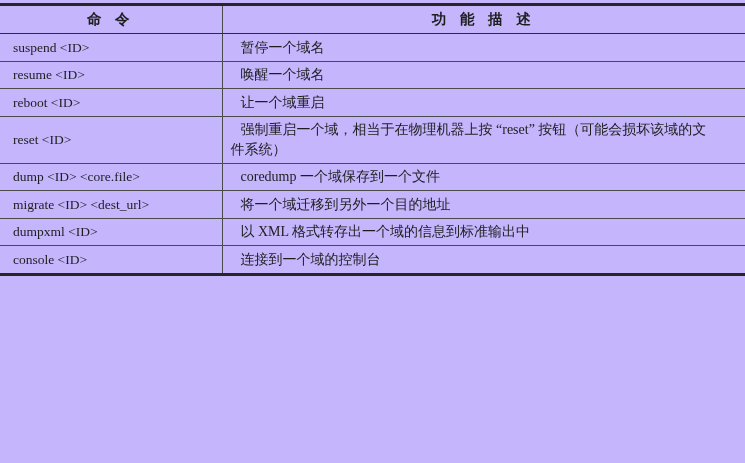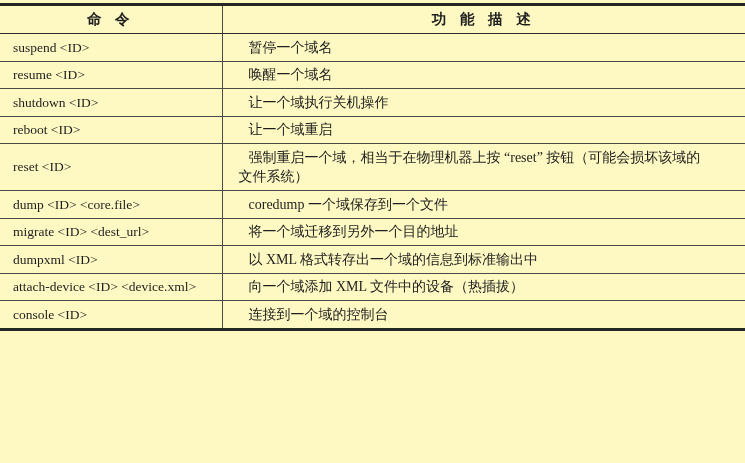--- a/index.html
+++ b/index.html
@@ -6,21 +6,21 @@
     margin: 0;
     padding: 0;
     background: #fbfbfa;
   }
   .page {
     width: 745px;
     height: 463px;
     box-sizing: border-box;
     padding-top: 3px;
     overflow: hidden;
-    background: #fef9c3;
+    background: #c4b5fd;
   }
   table.cmd-table {
     width: 745px;
     border-collapse: collapse;
     table-layout: fixed;
     border-top: 3px solid #262626;
     border-bottom: 3px solid #262626;
     font-family: "Liberation Serif", "DejaVu Serif", serif;
     color: #1e1e1e;
   }
@@ -50,21 +50,21 @@
     padding-bottom: 3.5px;
   }
   td.cmd-cell {
     padding-left: 13px;
     padding-right: 6px;
     font-size: 13.5px;
     white-space: nowrap;
     overflow: hidden;
   }
   td.desc-cell {
-    padding-left: 16px;
+    padding-left: 8px;
     padding-right: 32px;
     text-indent: 10px;
   }
 </style>
 </head>
 <body>
 
 <div class="page">
   <table class="cmd-table">
     <thead>
@@ -76,46 +76,38 @@
     <tbody id="table-body">
         <tr>
           <td class="cmd-cell">suspend &lt;ID&gt;</td>
           <td class="desc-cell">暂停一个域名</td>
         </tr>
         <tr>
           <td class="cmd-cell">resume &lt;ID&gt;</td>
           <td class="desc-cell">唤醒一个域名</td>
         </tr>
         <tr>
-          <td class="cmd-cell">shutdown &lt;ID&gt;</td>
-          <td class="desc-cell">让一个域执行关机操作</td>
-        </tr>
-        <tr>
           <td class="cmd-cell">reboot &lt;ID&gt;</td>
           <td class="desc-cell">让一个域重启</td>
         </tr>
         <tr>
           <td class="cmd-cell">reset &lt;ID&gt;</td>
           <td class="desc-cell">强制重启一个域，相当于在物理机器上按 “reset” 按钮（可能会损坏该域的文件系统）</td>
         </tr>
         <tr>
           <td class="cmd-cell">dump &lt;ID&gt; &lt;core.file&gt;</td>
           <td class="desc-cell">coredump 一个域保存到一个文件</td>
         </tr>
         <tr>
           <td class="cmd-cell">migrate &lt;ID&gt; &lt;dest_url&gt;</td>
           <td class="desc-cell">将一个域迁移到另外一个目的地址</td>
         </tr>
         <tr>
           <td class="cmd-cell">dumpxml &lt;ID&gt;</td>
           <td class="desc-cell">以 XML 格式转存出一个域的信息到标准输出中</td>
         </tr>
         <tr>
-          <td class="cmd-cell">attach-device &lt;ID&gt; &lt;device.xml&gt;</td>
-          <td class="desc-cell">向一个域添加 XML 文件中的设备（热插拔）</td>
-        </tr>
-        <tr>
           <td class="cmd-cell">console &lt;ID&gt;</td>
           <td class="desc-cell">连接到一个域的控制台</td>
         </tr>
       </tbody>
   </table>
 </div>
 
 </body></html>

